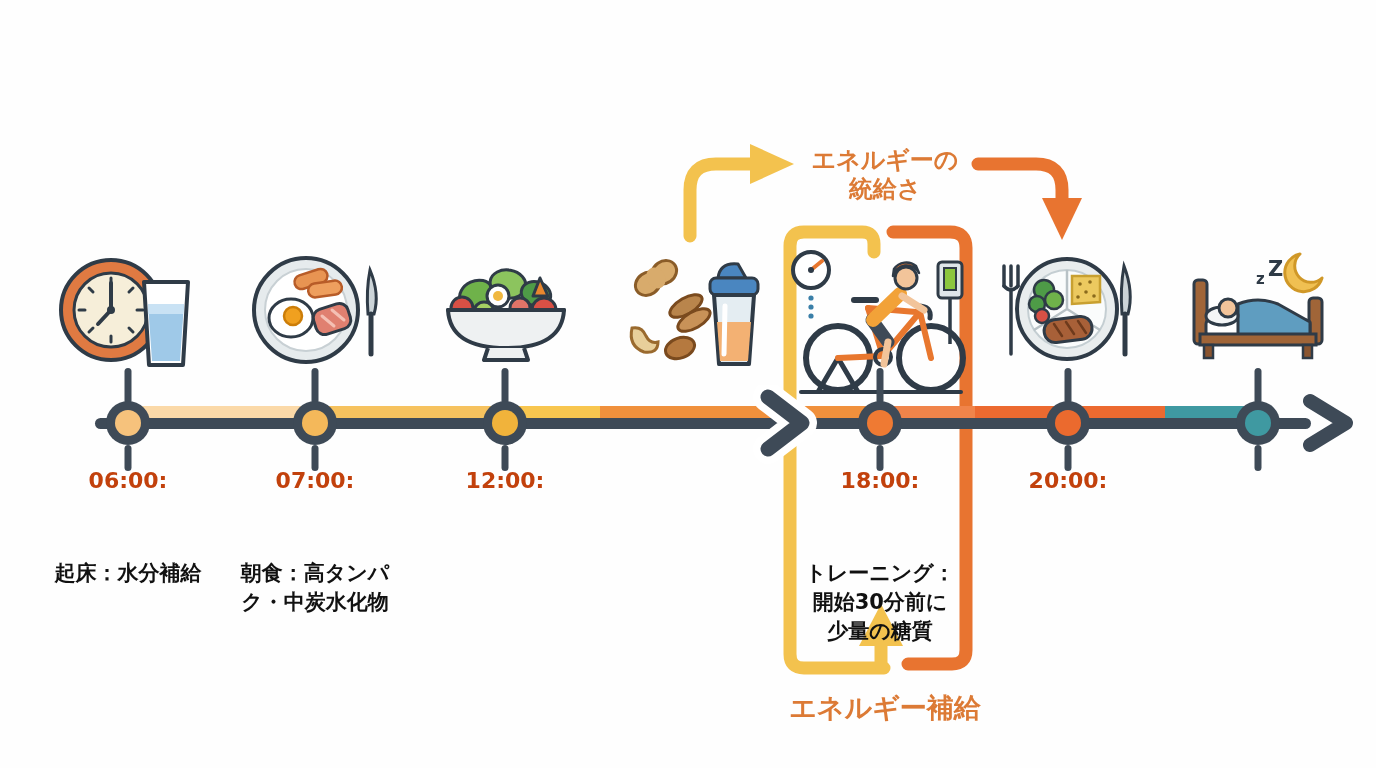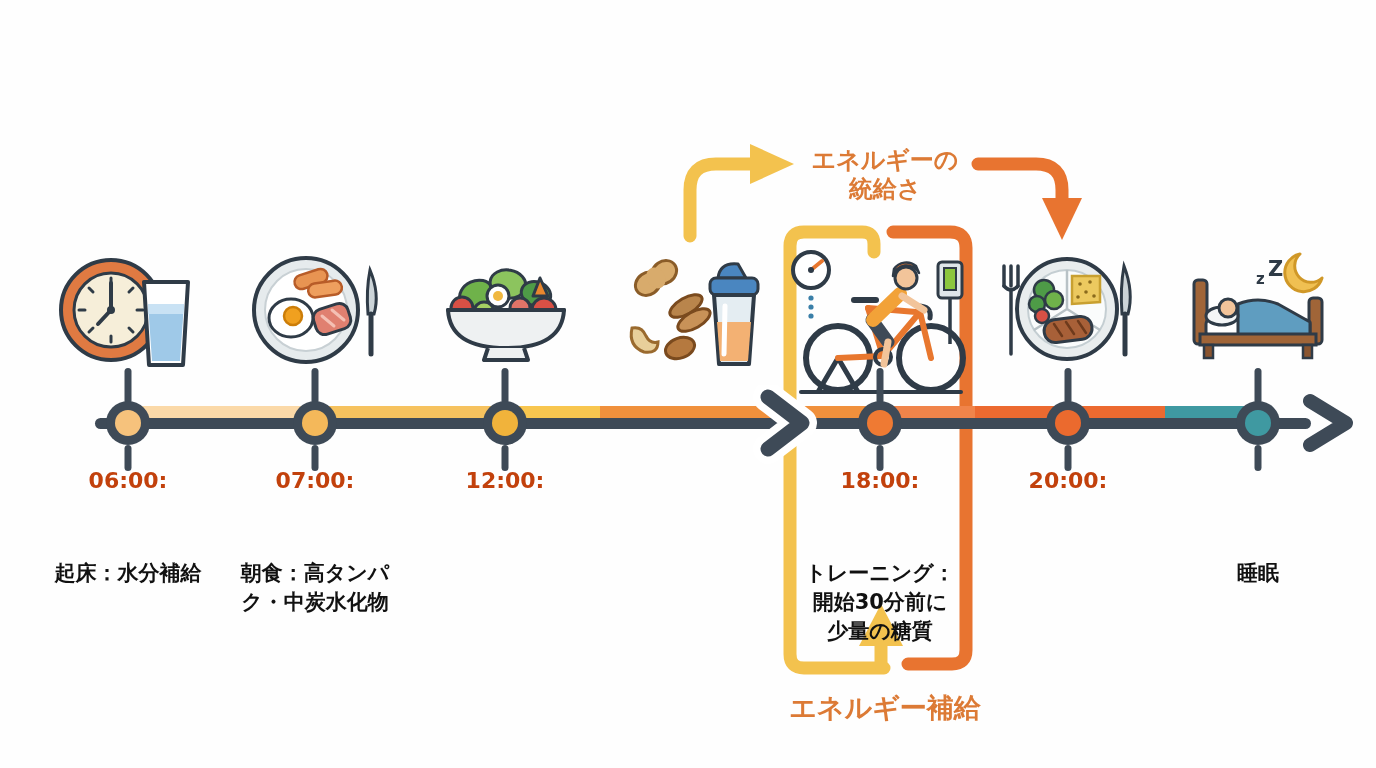--- a/index.html
+++ b/index.html
@@ -291,16 +291,15 @@
       </div>
     <div class="tick tick-below"></div>
     <div class="time-label">20:00:</div>
   </div>
   <div class="event" style="left:1148px">
     <div class="tick tick-above"></div>
     <div class="dot-outer">
         <span class="dot-inner" style="background-color: rgb(63, 153, 161);"></span>
       </div>
     <div class="tick tick-below"></div>
-    <div class="desc-label">睡眠</div>
   </div>
 
 </div>
 
 </body></html>

